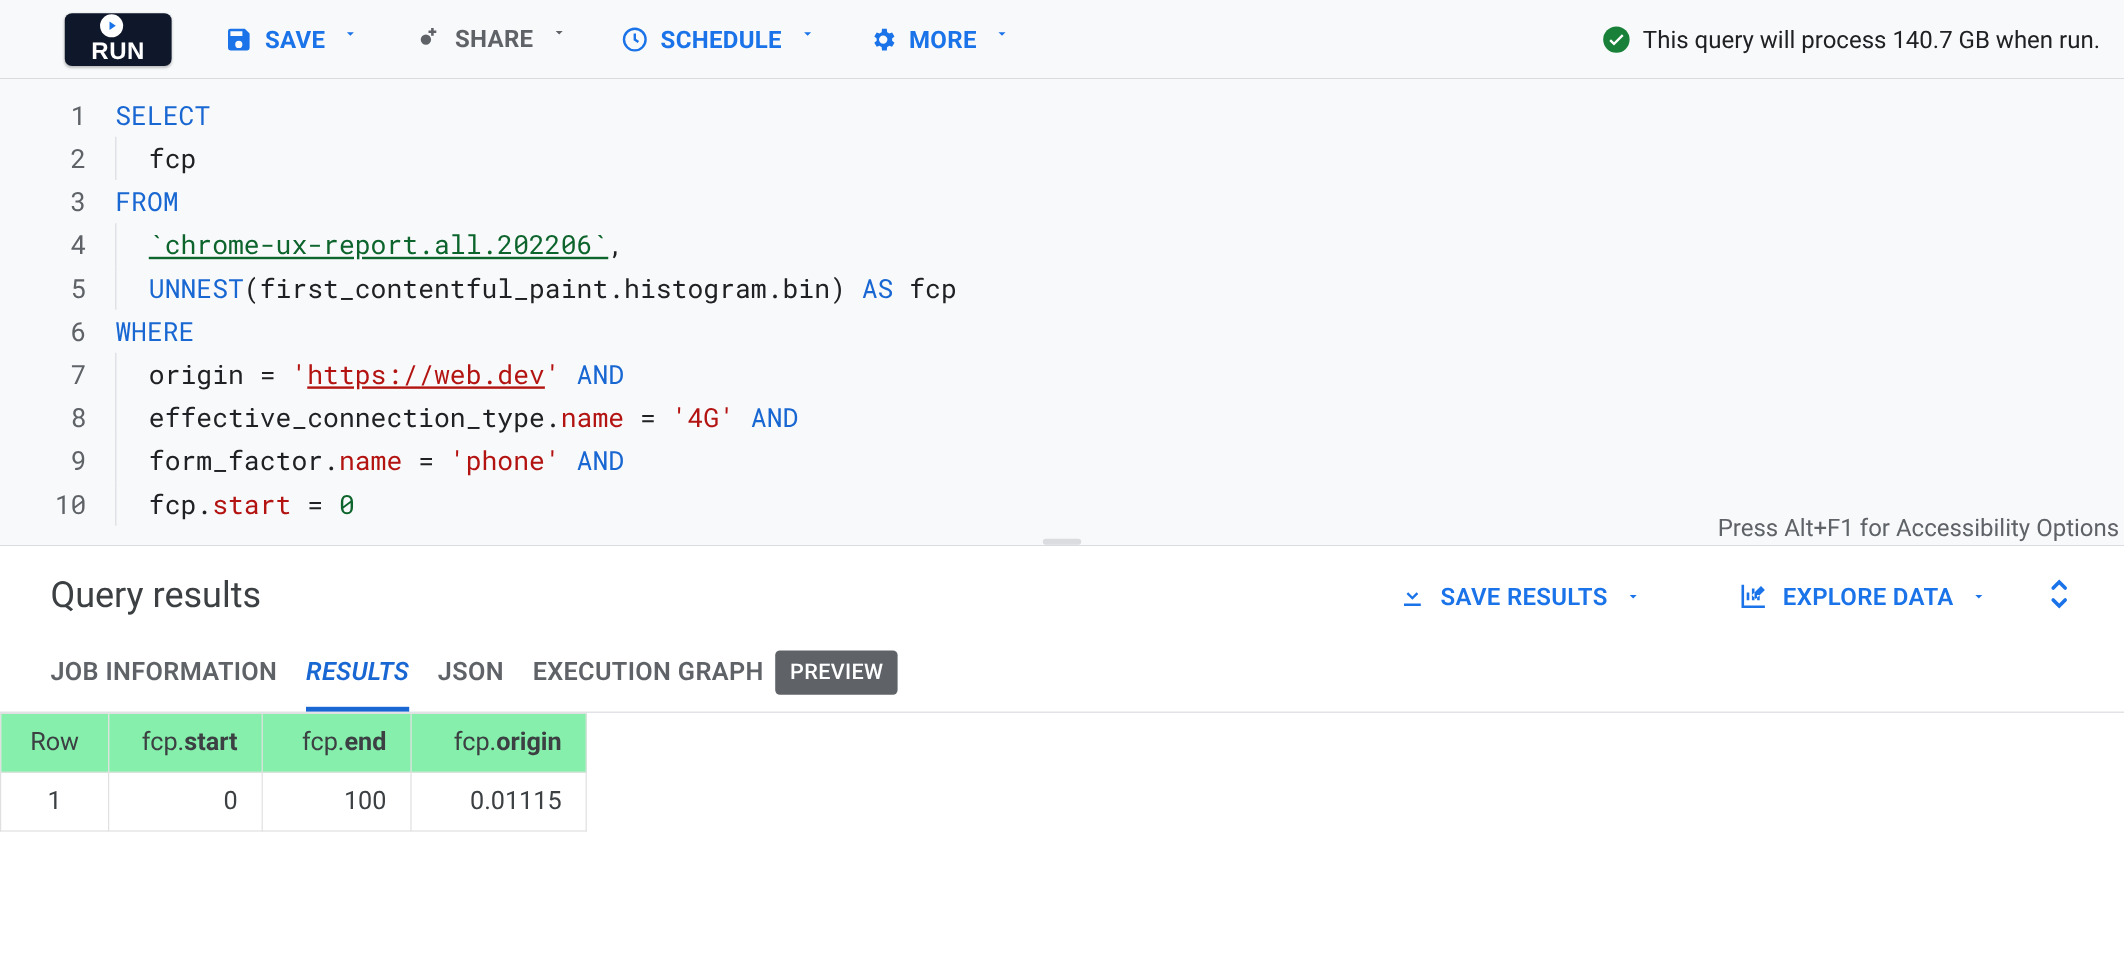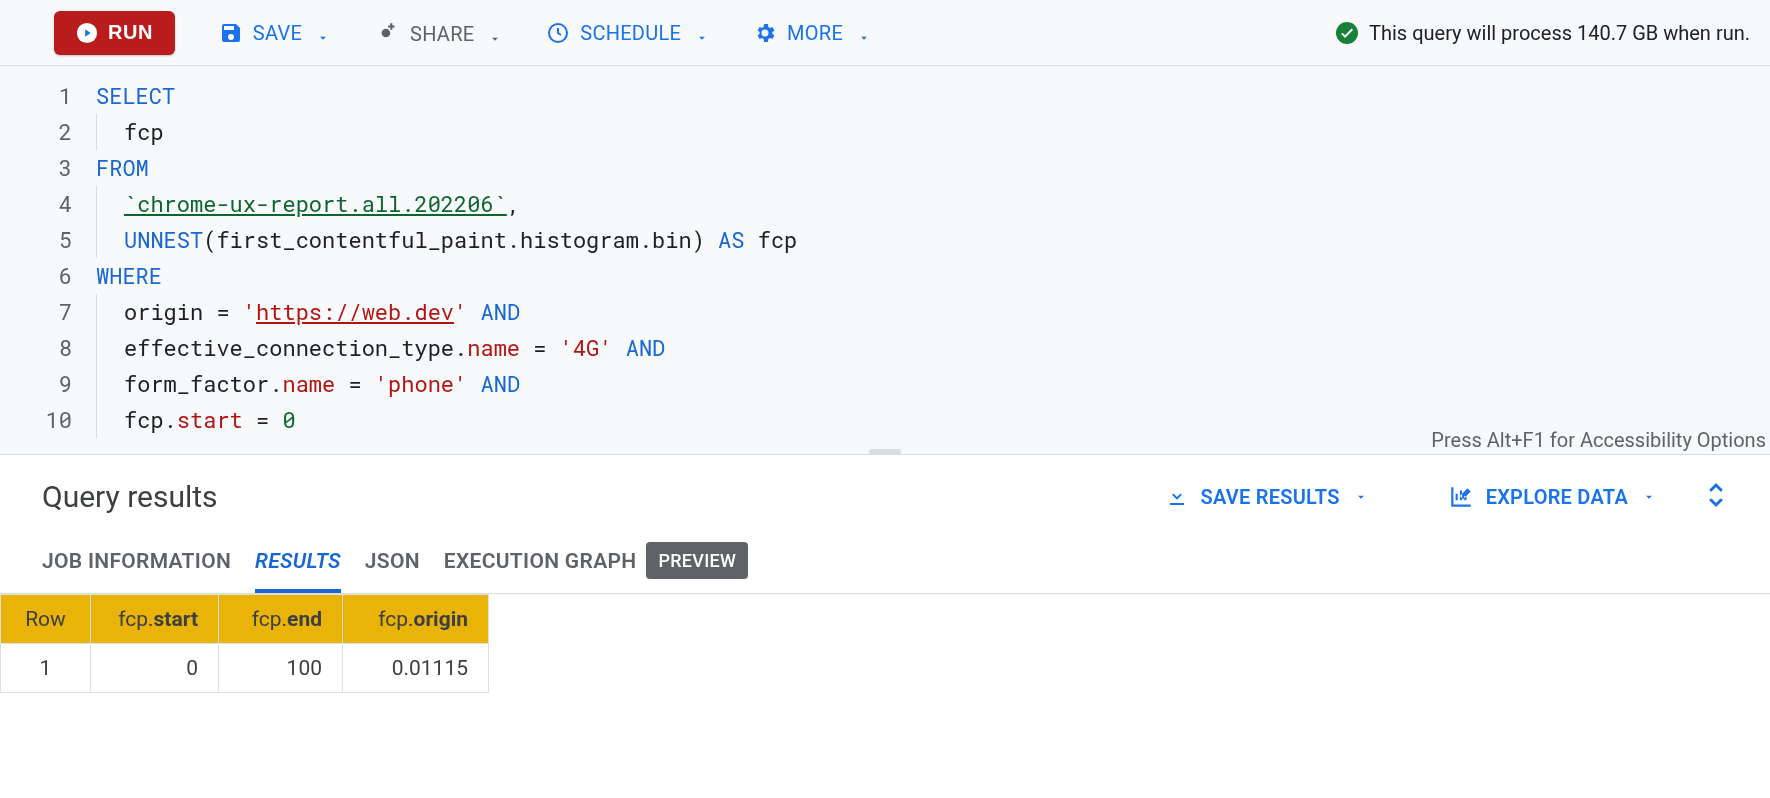--- a/index.html
+++ b/index.html
@@ -2,29 +2,30 @@
 <html><head>
 <meta charset="utf-8">
 <style>
   * { box-sizing: border-box; margin: 0; padding: 0; }
   html, body { width: 1770px; height: 798px; font-family: "Google Sans", Roboto, Arial, sans-serif; background: #fff; color: #202124; }
   .toolbar {
     display: flex; align-items: center; padding: 10px 20px 10px 54px;
     background: #f8f9fa; border-bottom: 1px solid #dadce0; height: 66px;
   }
   .btn-run {
-    background: #b91c1c; color: #fff; border: none; border-radius: 6px;
+    background: #0f172a; color: #fff; border: none; border-radius: 6px;
     padding: 0 22px; height: 44px; display: flex; align-items: center;
     font-size: 20px; font-weight: 600; letter-spacing: .5px; cursor: pointer;
     box-shadow: 0 1px 2px rgba(60,64,67,.3);
+    flex-direction: column;
   }
   .btn-run svg { margin-right: 10px; }
   .tb-item {
-    display: flex; align-items: flex-end; color: #1a73e8; font-size: 20px;
-    font-weight: 400; letter-spacing: .25px; cursor: pointer; margin-left: 44px;
+    display: flex; align-items: flex-start; color: #1a73e8; font-size: 20px;
+    font-weight: 700; letter-spacing: .25px; cursor: pointer; margin-left: 44px;
   }
   .tb-item.disabled { color: #5f6368; cursor: default; }
   .tb-item svg.ic { margin-right: 10px; }
   .tb-item .caret { margin-left: 14px; }
   .spacer { flex: 1; }
   .status { display: flex; align-items: flex-end; color: #202124; font-size: 20px; }
   .status svg { margin-right: 10px; }
 
   .editor { display: flex; background: #f8f9fa; position: relative; height: 388px; }
   .gutter { width: 96px; padding-top: 12px; text-align: right; color: #5f6368;
@@ -62,21 +63,21 @@
     border-bottom: 4px solid transparent; }
   .tab.active { color:#1967d2; border-bottom-color:#1967d2;font-style:italic; }
   .badge { background:#5f6368; color:#fff; font-size:18px; font-weight:500;
     padding:8px 12px; border-radius:4px; margin-left:10px; }
 
   .data-table { border-collapse: collapse; font-size: 21px; color:#3c4043; }
   .data-table th, .data-table td {
     border: 1px solid #e0e0e0; padding: 12px 20px; text-align: right;
     background:#fff;
   }
-  .data-table th { background:#eab308; font-weight:400; }
+  .data-table th { background:#86efac; font-weight:400; }
   .data-table th:first-child, .data-table td:first-child { text-align:center; }
   .col-row { width: 90px; }
   .col-a { width: 128px; }
   .col-b { width: 124px; }
   .col-c { width: 146px; }
   .hdr-sub b { font-weight:700; }
 </style>
 </head>
 <body>
 

